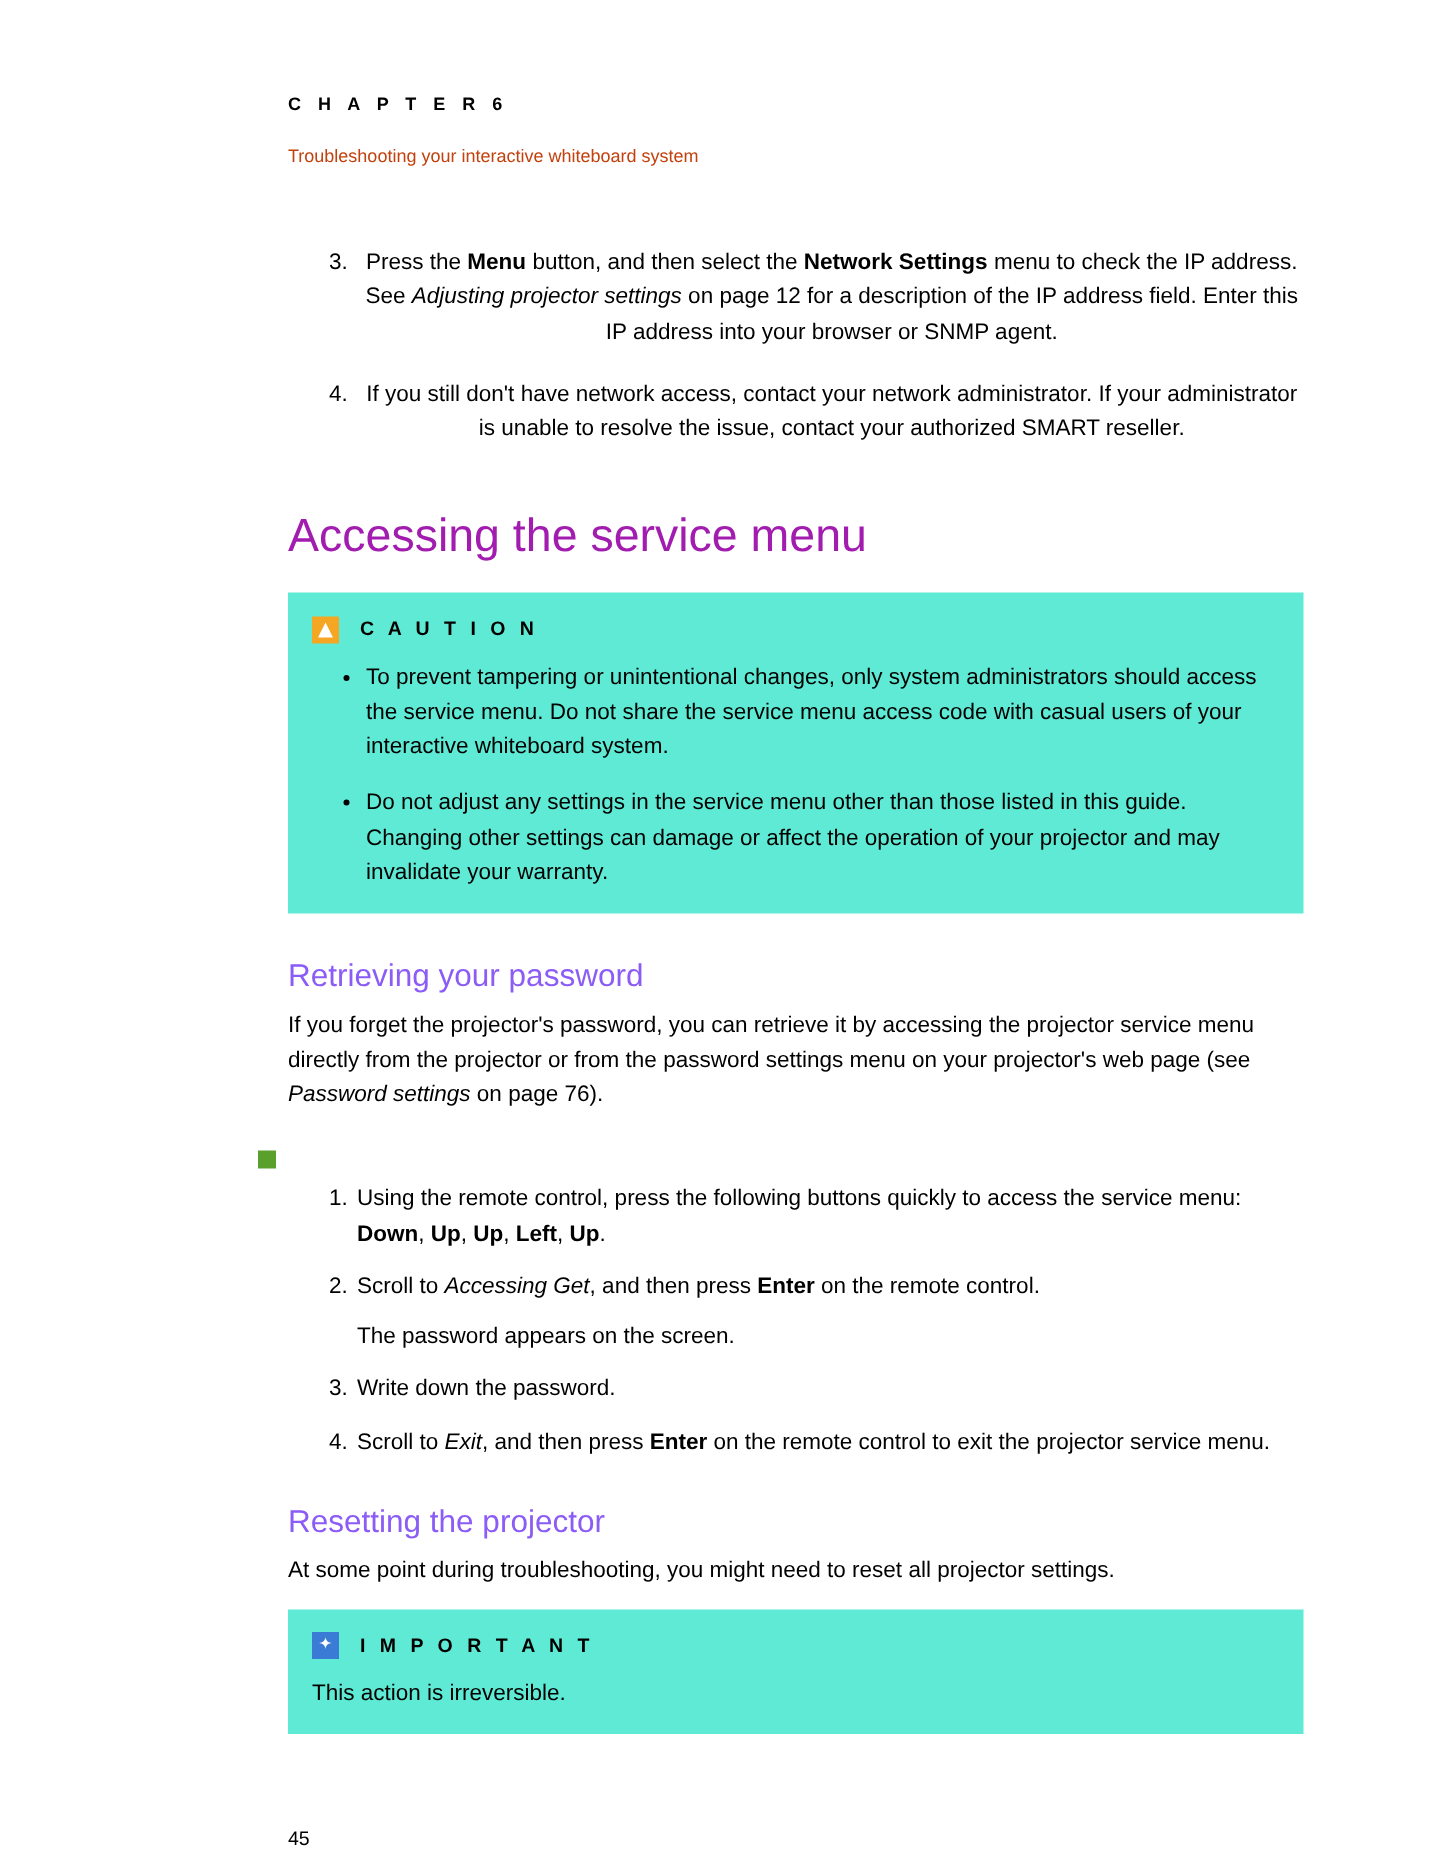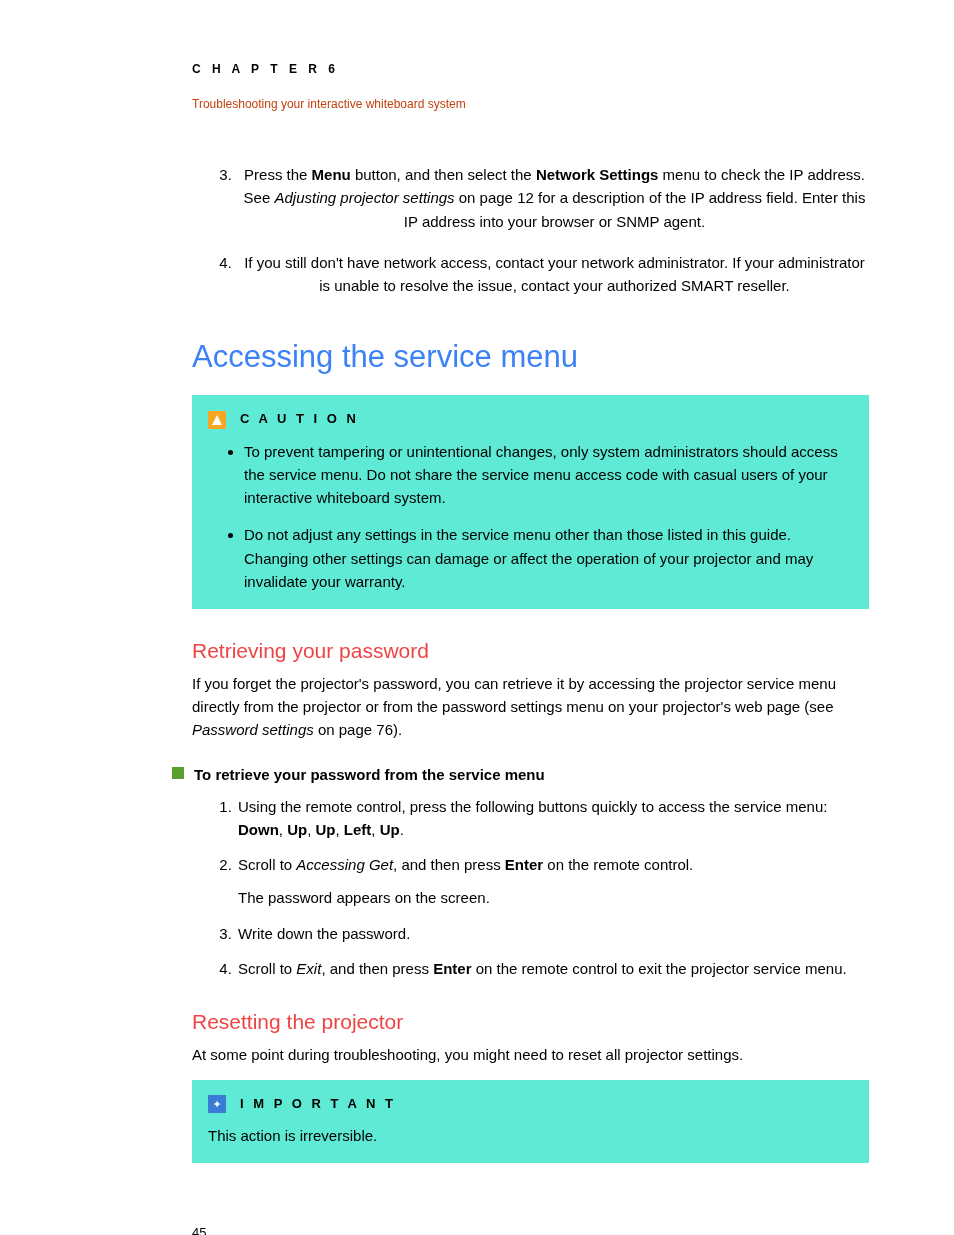--- a/index.html
+++ b/index.html
@@ -28,27 +28,27 @@
     margin: 0 0 36px 0;
     text-align: center;
   }
   ol.top-list li {
     margin-bottom: 18px;
     padding-left: 4px;
   }
   h1.section {
     font-size: 31px;
     font-weight: normal;
-    color: #3b82f6;
+    color: #a21caf;
     margin: 34px 0 14px 0;
   }
   h2.subhead {
     font-size: 21px;
     font-weight: normal;
-    color: #ef4444;
+    color: #8b5cf6;
     margin: 26px 0 2px 0;
   }
   .callout {
     background: #5eead4;
     padding: 14px 22px 16px 16px;
     margin: 0 0 10px 0;
   }
   .callout-header {
     display: flex;
     align-items: center;
@@ -154,21 +154,20 @@
   </ul>
 </div>
 
 <h2 class="subhead">Retrieving your password</h2>
 <p class="body-p">
   <span>If you forget the projector's password, you can retrieve it by accessing the projector service menu directly from the projector or from the password settings menu on your projector's web page (see </span><span class="italic">Password settings</span><span> on page 76).</span>
 </p>
 
 <div class="green-bullet-row">
   <span class="green-bullet"></span>
-  <span class="green-bullet-text">To retrieve your password from the service menu</span>
 </div>
 
 <ol class="steps">
   <li>
     <span>Using the remote control, press the following buttons quickly to access the service menu: </span><span class="bold">Down</span><span>, </span><span class="bold">Up</span><span>, </span><span class="bold">Up</span><span>, </span><span class="bold">Left</span><span>, </span><span class="bold">Up</span><span>.</span>
   </li>
   <li>
     <span>Scroll to </span><span class="italic">Accessing Get</span><span>,  and then press </span><span class="bold">Enter</span><span> on the remote control.</span>
     <p class="extra">The password appears on the screen.</p>
   </li>

